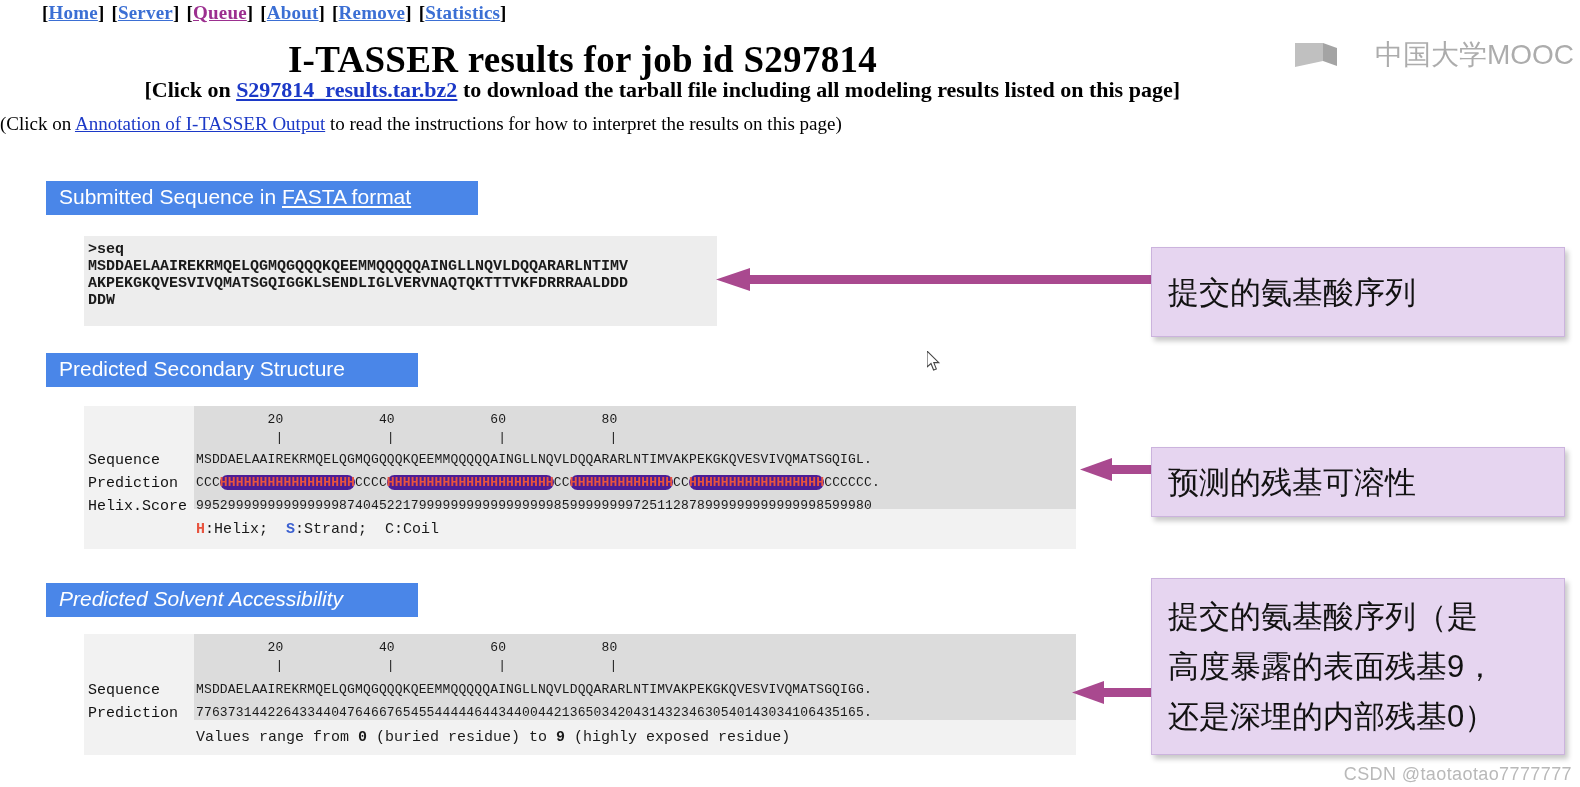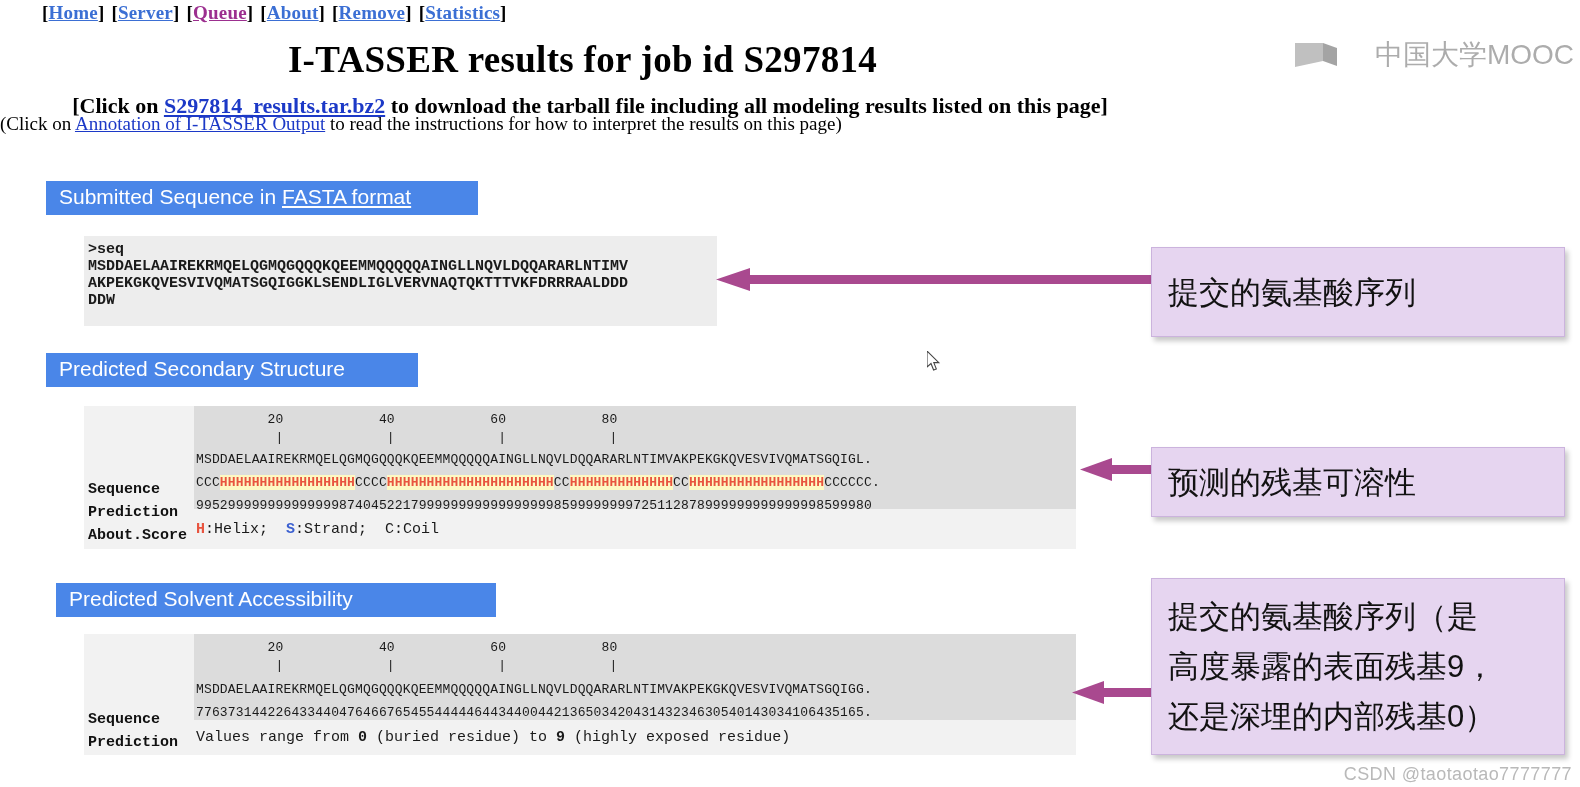--- a/index.html
+++ b/index.html
@@ -64,23 +64,23 @@
     text-align: center;
     font-family: "Liberation Serif", serif;
     font-size: 37px;
     font-weight: 700;
     color: #000000;
     letter-spacing: 0.3px;
   }
   .subtitle1 {
     position: absolute;
     left: 0;
-    top: 93px;
+    top: 77px;
     width: 1180px;
-    text-align: center;
+    text-align: right;
     font-family: "Liberation Serif", serif;
     font-size: 22px;
     font-weight: 700;
     color: #000000;
   }
   .subtitle1 a {
     color: #1c39c7;
     text-decoration: underline;
   }
   .subtitle2 {
@@ -109,21 +109,21 @@
     padding: 4px 13px 6px 13px;
     box-sizing: border-box;
     white-space: nowrap;
   }
   .sec-header a {
     color: #ffffff;
     text-decoration: underline;
   }
   #sec-fasta   { left: 46px; top: 181px; width: 432px; }
   #sec-ss      { left: 46px; top: 353px; width: 372px; }
-  #sec-sa      { left: 56px; top: 583px; width: 440px; }
+  #sec-sa      { left: 46px; top: 583px; width: 372px; font-style: italic; }
 
   
   .mono {
     font-family: "Liberation Mono", monospace;
     font-size: 15px;
     line-height: 17px;
     color: #1a1a1a;
     white-space: pre;
     font-weight: bold;
   }
@@ -177,41 +177,41 @@
     width: 100%;
     height: 17px;
     white-space: pre;
   }
   .row .lbl {
     position: absolute;
     left: 4px;
     top: 0;
     font-family: "Liberation Mono", monospace;
     font-size: 15px;
-    font-weight: 700;
+    font-weight: 400;
     color: #111111;
     letter-spacing: 0px;
-    margin-top: 29px;
   }
   .row .val {
     position: absolute;
     left: 112px;
     top: 0;
     font-family: "Liberation Mono", monospace;
     font-size: 13px;
     color: #1a1a1a;
     white-space: pre;
     letter-spacing: 0.15px;
   }
   .row .val.ruler { letter-spacing: 0.15px; }
   .row .val.pred-ss { color: #1a1a1a; }
   .row .val.pred-ss .h {
     color: #e8543f;
-    background: #fef9c3;
+    background: #4c1d95;
     font-weight: 700;
+    border-radius: 8px;
   }
   .legend {
     position: absolute;
     left: 112px;
     font-family: "Liberation Mono", monospace;
     font-size: 15px;
     color: #1a1a1a;
     white-space: pre;
   }
   .legend .hh { color: #e8543f; font-weight: 700; }
@@ -312,21 +312,21 @@
   </div>
   <div class="row" style="top:46px;">
     <span class="lbl">Sequence</span>
     <span class="val">MSDDAELAAIREKRMQELQGMQGQQQKQEEMMQQQQQAINGLLNQVLDQQARARLNTIMVAKPEKGKQVESVIVQMATSGQIGL.</span>
   </div>
   <div class="row" style="top:69px;">
     <span class="lbl">Prediction</span>
     <span class="val pred-ss" id="ss-pred-target"><span>CCC</span><span class="h">HHHHHHHHHHHHHHHHH</span><span>CCCC</span><span class="h">HHHHHHHHHHHHHHHHHHHHH</span><span>CC</span><span class="h">HHHHHHHHHHHHH</span><span>CC</span><span class="h">HHHHHHHHHHHHHHHHH</span><span>CCCCCC.</span></span>
   </div>
   <div class="row" style="top:92px;">
-    <span class="lbl">About.Score</span>
+    <span class="lbl">Helix.Score</span>
     <span class="val">9952999999999999998740452217999999999999999998599999999725112878999999999999998599980</span>
   </div>
   <div class="legend" style="top:115px;"><span class="hh">H</span><span>:Helix;  </span><span class="ss">S</span><span>:Strand;  C:Coil</span></div>
 </div>
 
 <div class="sec-header" id="sec-sa">Predicted Solvent Accessibility</div>
 
 <div class="align-block" id="block-sa">
   <div class="align-bg-left"></div>
   <div class="align-bg-right"></div>

